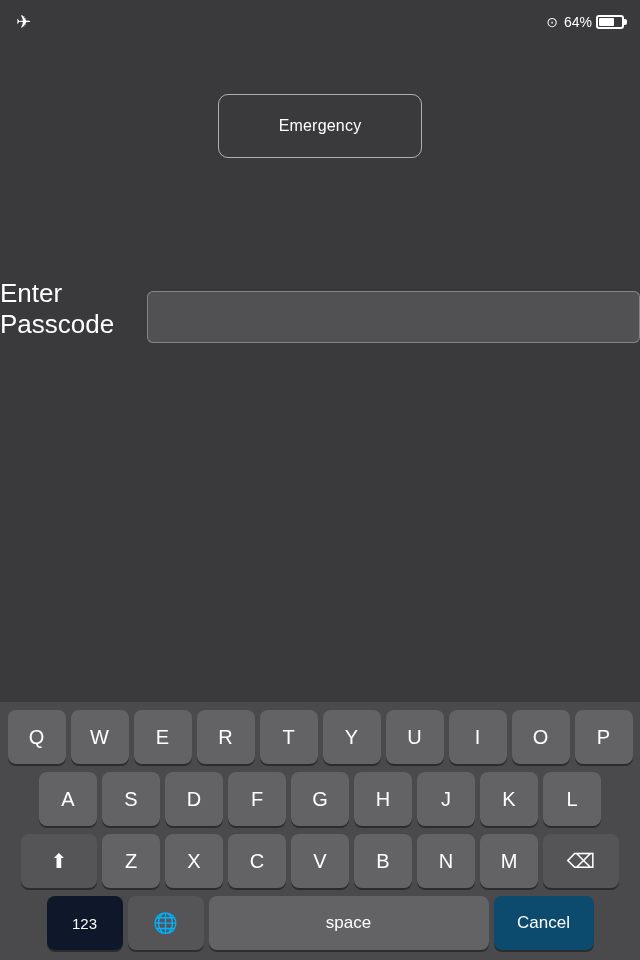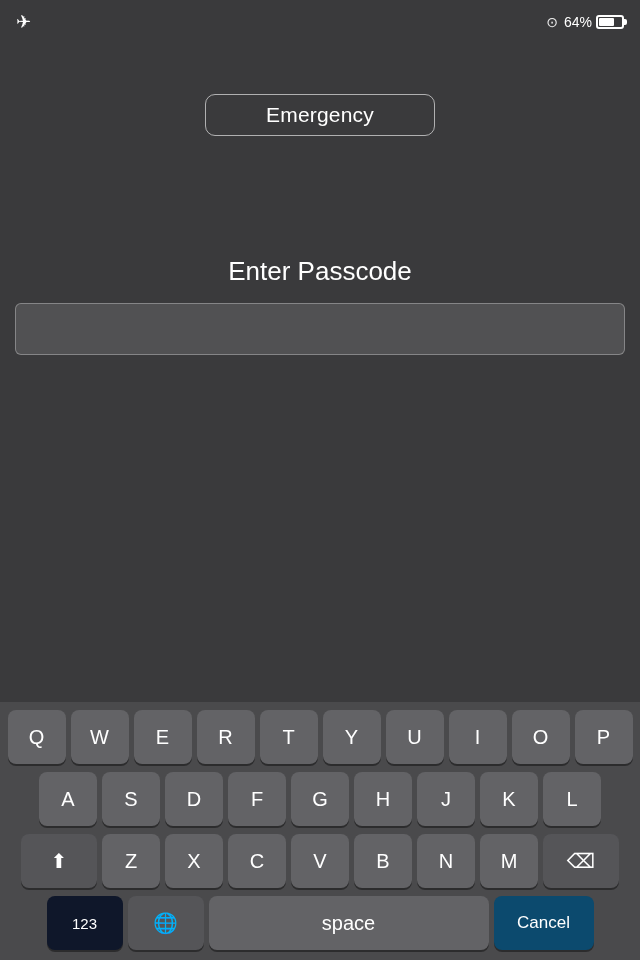--- a/index.html
+++ b/index.html
@@ -92,31 +92,31 @@
     .emergency-area {
       display: flex;
       justify-content: center;
       padding-top: 50px;
     }
 
     .emergency-btn {
       border: 1.5px solid rgba(255,255,255,0.6);
       background: transparent;
       color: white;
-      font-size: 21px;
-      padding: 8px 60px;
+      font-size: 16px;
+      padding: 22px 60px;
       border-radius: 10px;
       cursor: pointer;
       letter-spacing: 0.2px;
     }
 
     
     .passcode-area {
       display: flex;
-      flex-direction: column;
+      flex-direction: row;
       align-items: center;
       margin-top: 120px;
     }
 
     .passcode-label {
       font-size: 26px;
       font-weight: 300;
       color: white;
       margin-bottom: 16px;
     }
@@ -176,21 +176,21 @@
 
     .key-backspace {
       background: #555558;
       min-width: 70px;
       max-width: 76px;
     }
 
     .key-space {
       flex: 3;
       max-width: 280px;
-      font-size: 20px;
+      font-size: 17px;
     }
 
     .key-cancel {
       background: #0c4a6e;
       min-width: 90px;
       max-width: 100px;
       font-size: 17px;
     }
 
     .key-123 {

